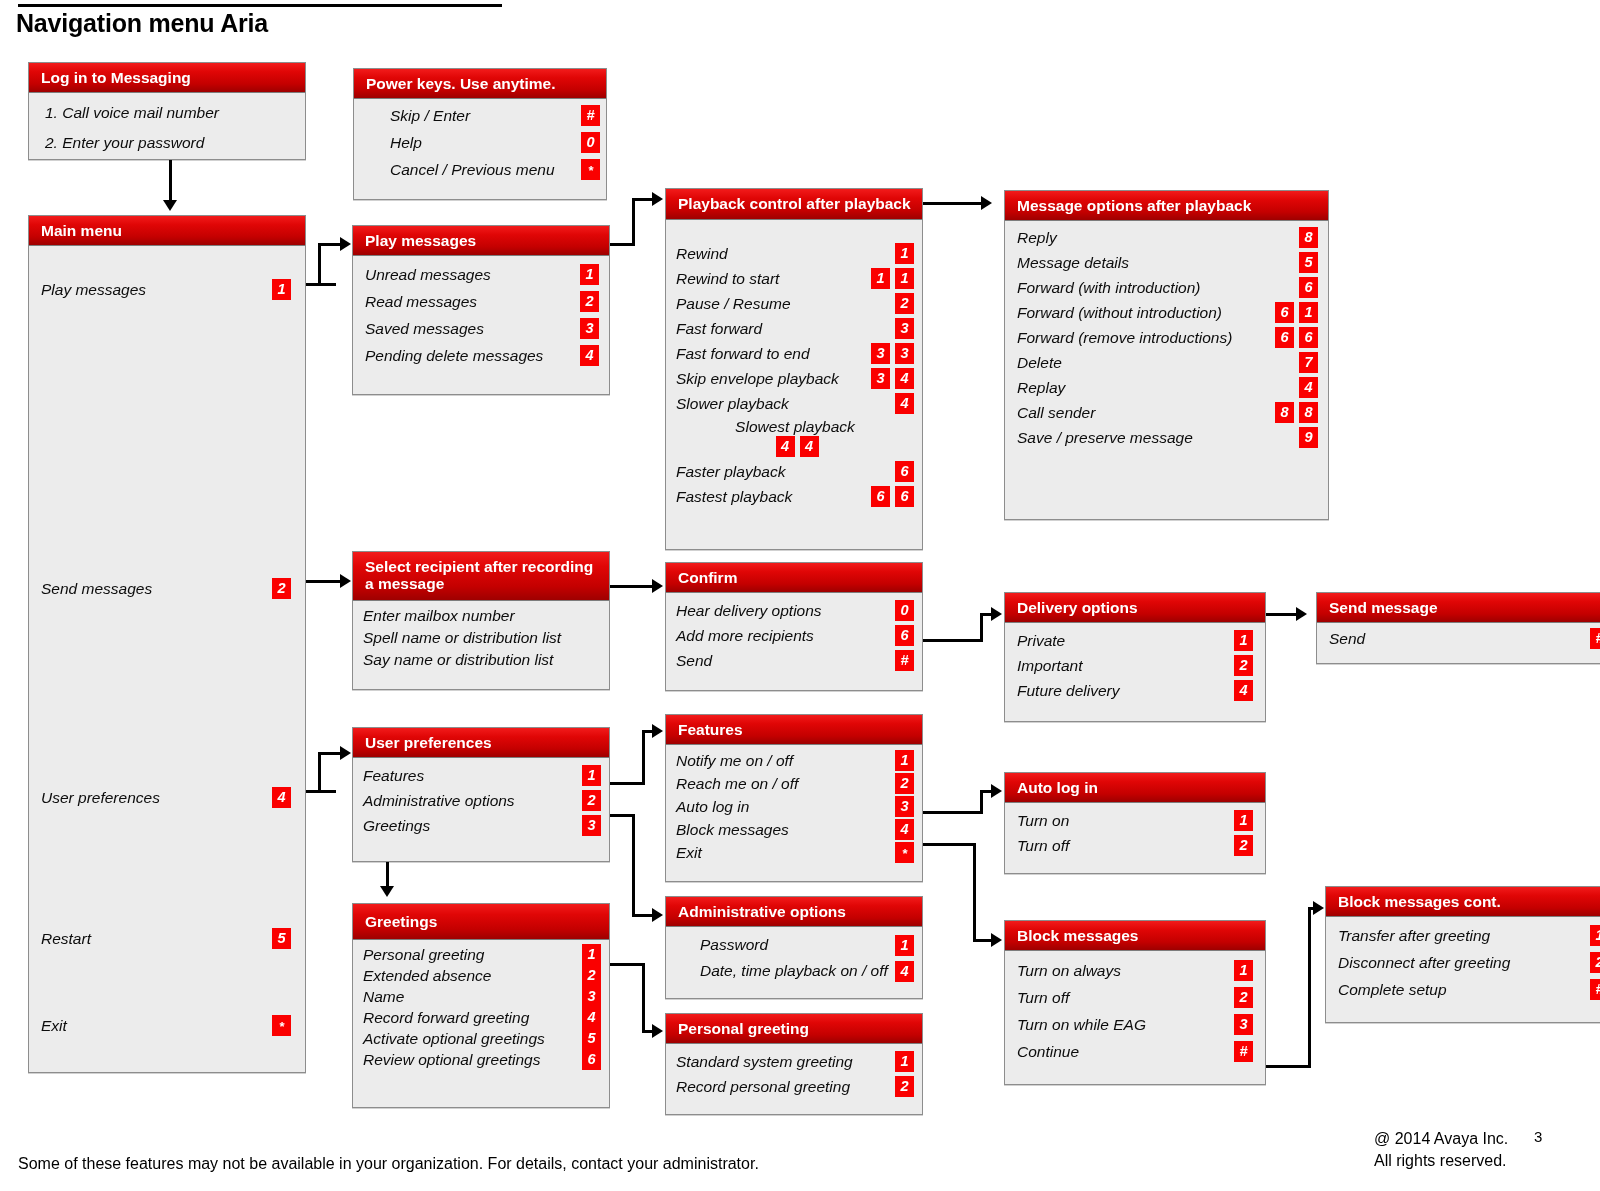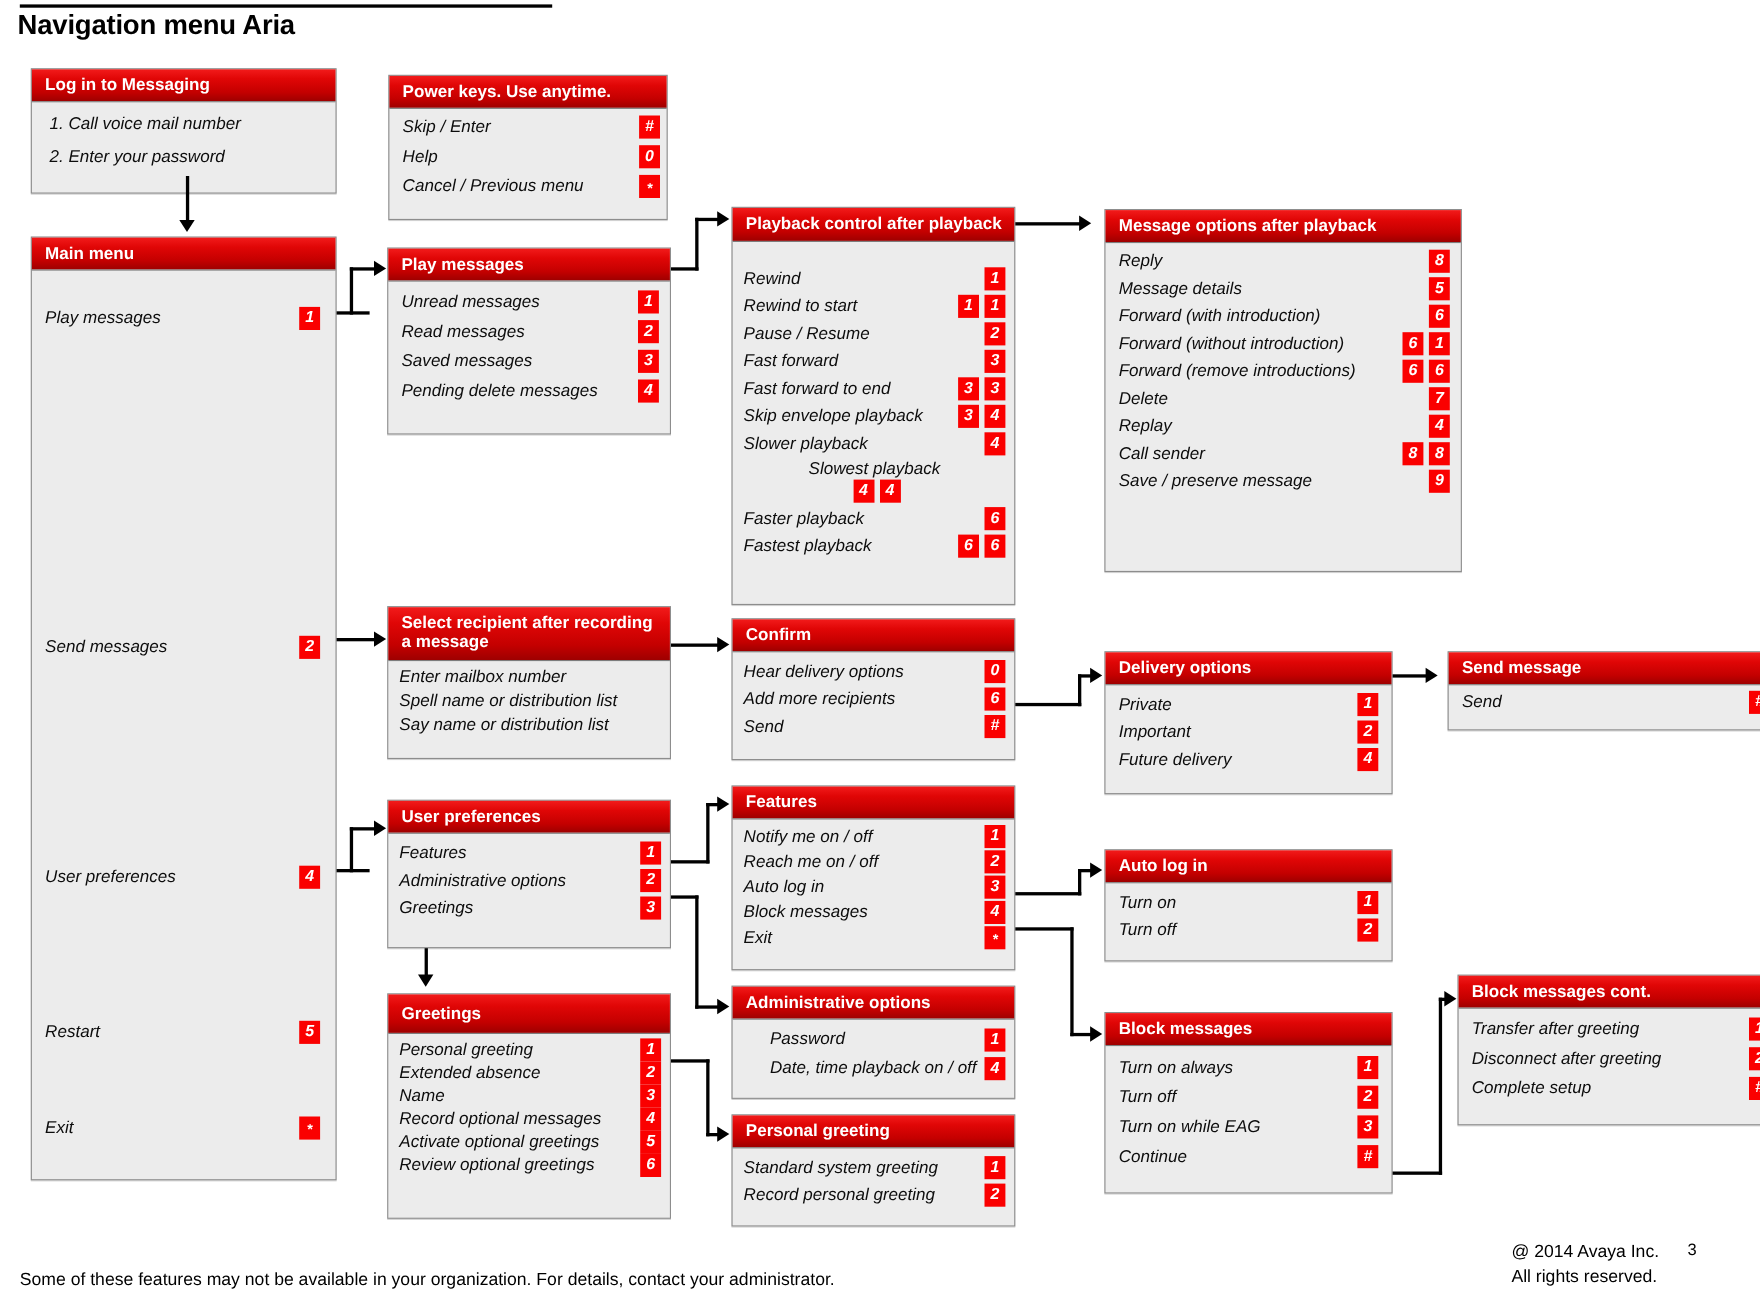--- a/index.html
+++ b/index.html
@@ -153,31 +153,31 @@
   }
 </style>
 </head>
 <body>
 
 <div id="page">
 
   <div class="title-rule"></div>
   <div class="page-title">Navigation menu Aria</div>
 
-  <div class="box" style="left:28px; top:62px; width:278px; height:114px;">
+  <div class="box" style="left:28px; top:62px; width:278px; height:98px;">
     <div class="box-head">Log in to Messaging</div>
     <div class="box-body" style="padding-top:5px;">
       <div class="plainrow">1. Call voice mail number</div>
       <div class="plainrow">2. Enter your password</div>
     </div>
   </div>
 
   <div class="box" style="left:353px; top:68px; width:254px; height:132px;">
     <div class="box-head">Power keys. Use anytime.</div>
-    <div class="box-body" style="padding-top:3px;">
+    <div class="box-body" style="padding-top:3px;margin-left:24px;">
       <div class="row">
         <span class="label">Skip / Enter</span>
         <span class="spacer"></span>
         <span class="keys">
           <span class="key">#</span>
         </span>
       </div>
       <div class="row">
         <span class="label">Help</span>
         <span class="spacer"></span>
@@ -611,21 +611,21 @@
           </span>
       </div>
       <div class="row" style="padding:0 8px 0 10px; min-height:21px;">
         <span class="label">Name</span>
         <span class="spacer"></span>
         <span class="keys">
             <span class="key">3</span>
           </span>
       </div>
       <div class="row" style="padding:0 8px 0 10px; min-height:21px;">
-        <span class="label">Record optional messages</span>
+        <span class="label">Record forward greeting</span>
         <span class="spacer"></span>
         <span class="keys">
             <span class="key">4</span>
           </span>
       </div>
       <div class="row" style="padding:0 8px 0 10px; min-height:21px;">
         <span class="label">Activate optional greetings</span>
         <span class="spacer"></span>
         <span class="keys">
             <span class="key">5</span>

